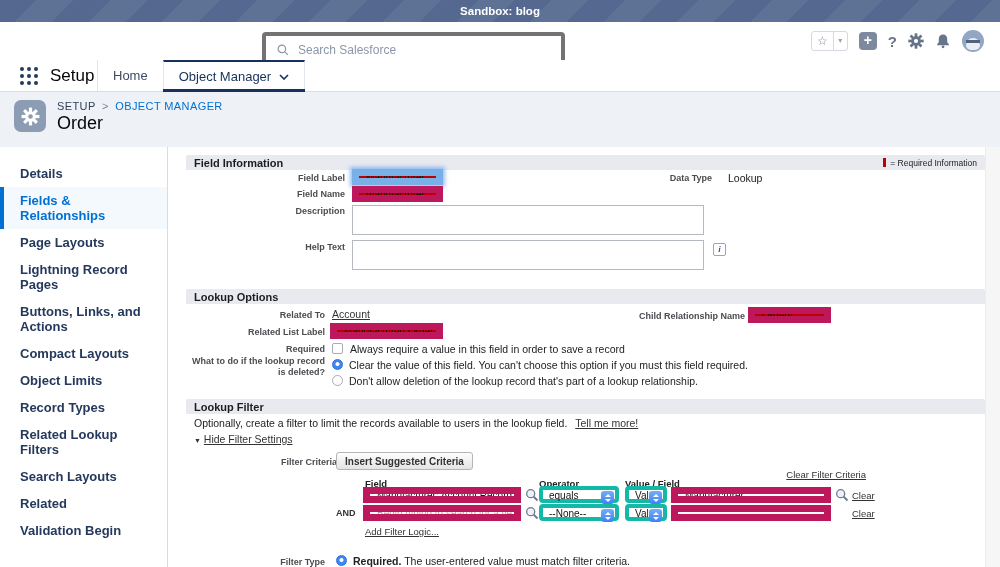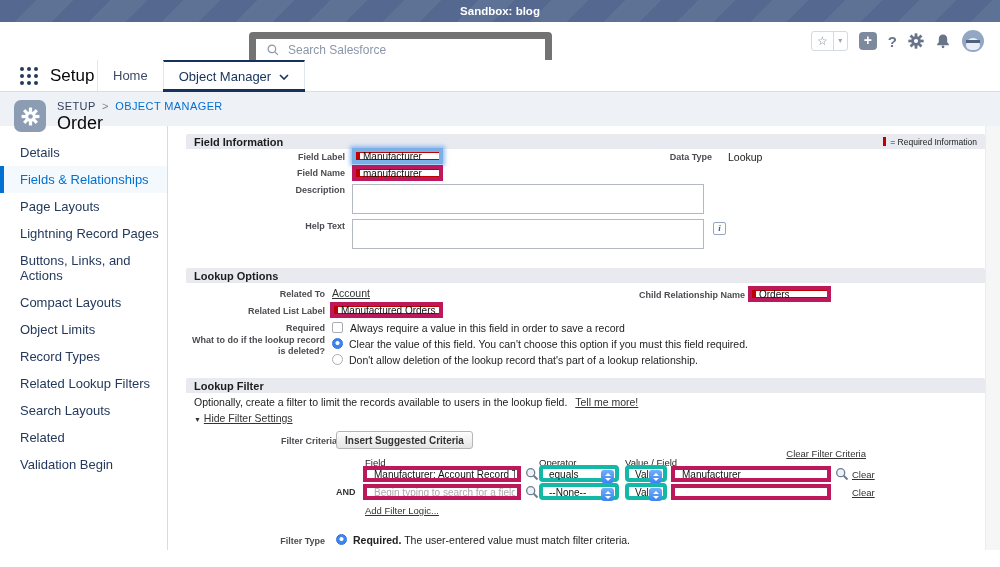--- a/index.html
+++ b/index.html
@@ -6,22 +6,22 @@
   html,body { width:1000px; height:567px; overflow:hidden; background:#fff;
     font-family:"Liberation Sans", sans-serif; }
 
   
   .banner { height:22px;
     background:repeating-linear-gradient(135deg,#556990 0 26px,#5e7296 26px 52px);
     color:#fff; font-size:11.5px; text-align:center; line-height:22px; font-weight:bold; }
 
   
   .ghead { height:38px; background:#fff; position:relative; }
-  .search-box { position:absolute; left:249px; top:10px; width:303px; height:36px;
-    border:7px solid #737373; border-radius:4px; background:#fff;
+  .search-box { position:absolute; left:262px; top:10px; width:303px; height:36px;
+    border:4px solid #737373; border-radius:4px; background:#fff;
     display:flex; align-items:center; padding-left:11px; }
   .search-box svg { margin-right:9px; }
   .search-input { border:none; outline:none; flex:1; font-size:12px; color:#333;
     font-family:"Liberation Sans", sans-serif; background:transparent; }
   .search-input::placeholder { color:#8b96a8; }
   .hicons { position:absolute; right:16px; top:8px; display:flex; align-items:center; gap:11px; }
   .fav { width:37px; height:20px; border:1px solid #d5dae2; border-radius:3px;
     display:flex; align-items:stretch; }
   .fav .star { width:21px; text-align:center; font-size:12px; color:#7c8799; line-height:18px; }
   .fav .drop { flex:1; border-left:1px solid #d5dae2; text-align:center; font-size:8px;
@@ -42,51 +42,51 @@
   .waffle i { width:4px; height:4px; border-radius:50%; background:#243b5e; }
   .app-name { font-size:17px; color:#080707; }
   .tab { display:flex; align-items:center; padding:0 15px; font-size:13px; color:#3e4b63;
     border-left:1px solid #e2e6ee; position:relative; }
   .tab.active { color:#16325c; border-right:1px solid #e2e6ee; border-top:2px solid #16325c; }
   .tab.active::after { content:''; position:absolute; left:-1px; right:-1px; bottom:-1px;
     height:3px; background:#16325c; }
   .tab .chev { margin-left:8px; }
 
   
-  .phead { height:34px; background:#eef1f6; position:relative; }
+  .phead { height:55px; background:#eef1f6; position:relative; }
   .gear-tile { position:absolute; left:14px; top:8px; width:32px; height:32px;
     background:#8c9cb2; border-radius:7px; display:flex; align-items:center; justify-content:center; }
   .crumb { position:absolute; left:57px; top:8px; font-size:11px; letter-spacing:.4px; }
   .crumb .c1 { color:#32405a; }
   .crumb .sep { color:#7a8699; margin:0 3px; }
   .crumb .c2 { color:#0070d2; }
   .ptitle { position:absolute; left:57px; top:21px; font-size:18px; color:#080707; }
 
   
   .main { display:flex; height:424px; }
   .sidebar { width:168px; border-right:1px solid #d8dbe2; padding-top:13px; background:#fff; }
-  .side-item { padding:6px 8px 6px 20px; font-size:13px; color:#24395c; cursor:pointer; }
+  .side-item { padding:6px 8px 6px 20px; font-size:13px; color:#24395c; cursor:pointer;font-weight:bold; }
   .side-item.active { background:#f3f9fd; color:#0070d2; border-left:4px solid #0070d2;
     padding-left:16px; }
   .content { flex:1; position:relative; background:#fff; }
   .gutter { position:absolute; right:0; top:0; bottom:0; width:15px; background:#f6f6f7;
     border-left:1px solid #ececee; }
   .inner { position:absolute; left:18px; top:0; width:799px; height:424px; }
 
   .sec-head { position:absolute; left:0; width:799px; height:15px; background:#e8eaf0;
     border-radius:2px 2px 0 0; display:flex; align-items:center; justify-content:space-between;
     padding:0 8px; }
   .sec-title { font-size:11px; font-weight:bold; color:#1c1c1e; }
   .legend { font-size:8.5px; color:#222; display:flex; align-items:center; gap:4px; }
   .redbar { display:inline-block; width:3px; height:9px; background:#c00000; }
 
   .flabel { position:absolute; font-size:9px; font-weight:bold; color:#4c4c51; text-align:right; }
   .ftext  { position:absolute; font-size:10.5px; color:#222; }
 
-  .inp { position:absolute; height:16px; border:4px solid #be185d; background:#fff;
+  .inp { position:absolute; height:16px; border:7px solid #be185d; background:#fff;
     font-size:10px; color:#111; padding:0 2px 0 7px; font-family:"Liberation Sans",sans-serif; outline:none; }
   .inp.req { box-shadow:inset 3px 0 0 1px #c00000; }
   .inp.focused { border-color:#79b0e8; box-shadow:inset 3px 0 0 1px #c00000, 0 0 4px 2px rgba(96,158,240,.65); }
   .inp::placeholder { color:#aaa; }
   textarea.ta { position:absolute; border:1px solid #b4b8bf; resize:none; outline:none;
     font-family:"Liberation Sans",sans-serif; font-size:10px; }
   .info-box { position:absolute; width:13px; height:13px; border:1px solid #9aa4c0; border-radius:2px;
     background:#fff; font:italic bold 9px "Liberation Serif",serif; color:#3a5a97;
     text-align:center; line-height:11px; }
 
@@ -104,21 +104,21 @@
   .sel { position:absolute; height:17px; border:4px solid #14b8a6; border-radius:4px; background:#fff;
     display:flex; align-items:flex-start; font-size:10px; color:#111; padding-left:6px; }
   .stepper { position:absolute; right:1px; top:1px; width:13px; height:13px; border-radius:3px;
     background:linear-gradient(#72aef9,#3c82f3); display:flex; flex-direction:column;
     align-items:center; justify-content:center; }
   .stepper i { display:block; width:0; height:0; border-left:3px solid transparent;
     border-right:3px solid transparent; }
   .stepper .up { border-bottom:3.5px solid #fff; margin-bottom:2px; }
   .stepper .dn { border-top:3.5px solid #fff; }
 
-  .crit-head { position:absolute; font-size:9.5px; font-weight:normal; color:#222; }
+  .crit-head { position:absolute; font-size:9.5px; font-weight:bold; color:#222; }
   .and { position:absolute; font-size:9px; font-weight:bold; color:#333; }
   .small-link { position:absolute; font-size:9.5px; }
   .mag { position:absolute; }
 </style>
 </head>
 <body>
 
 <div class="banner">
   <span>Sandbox: blog</span>
 </div>

